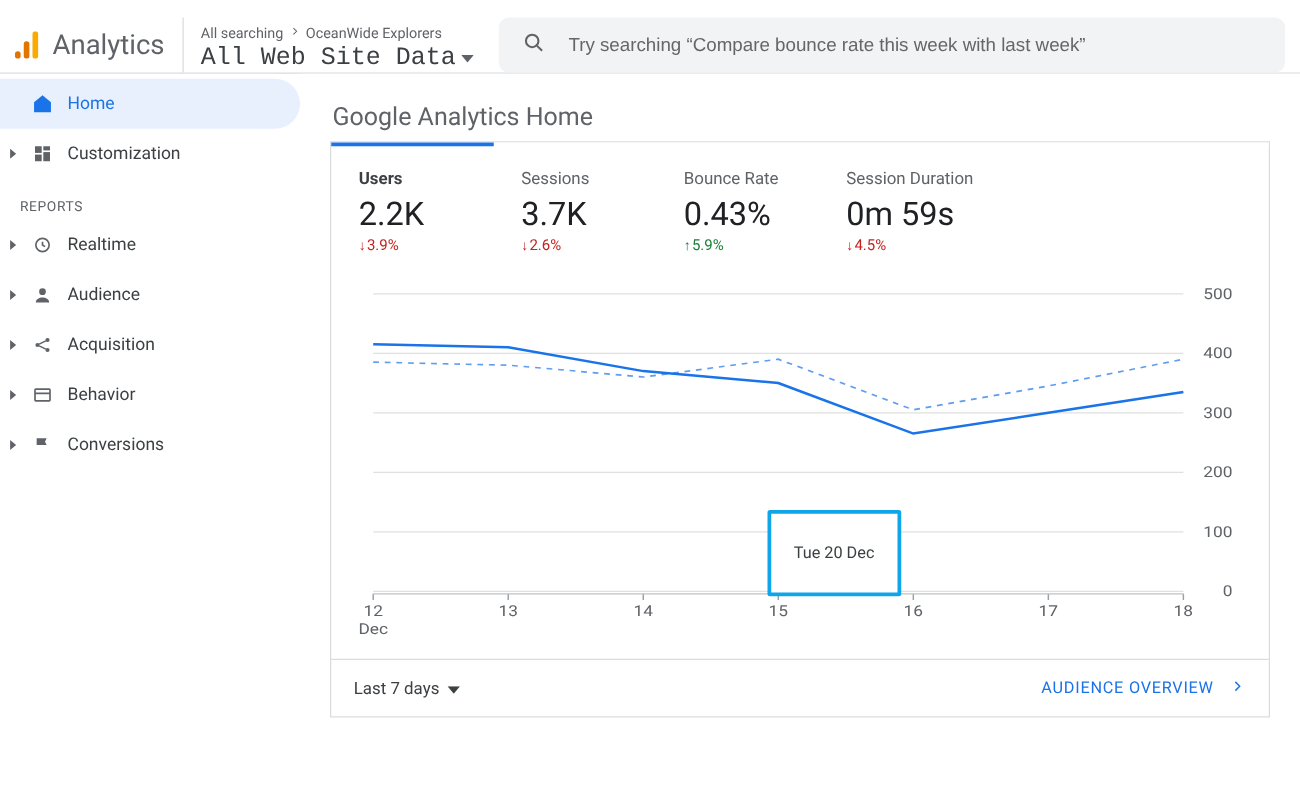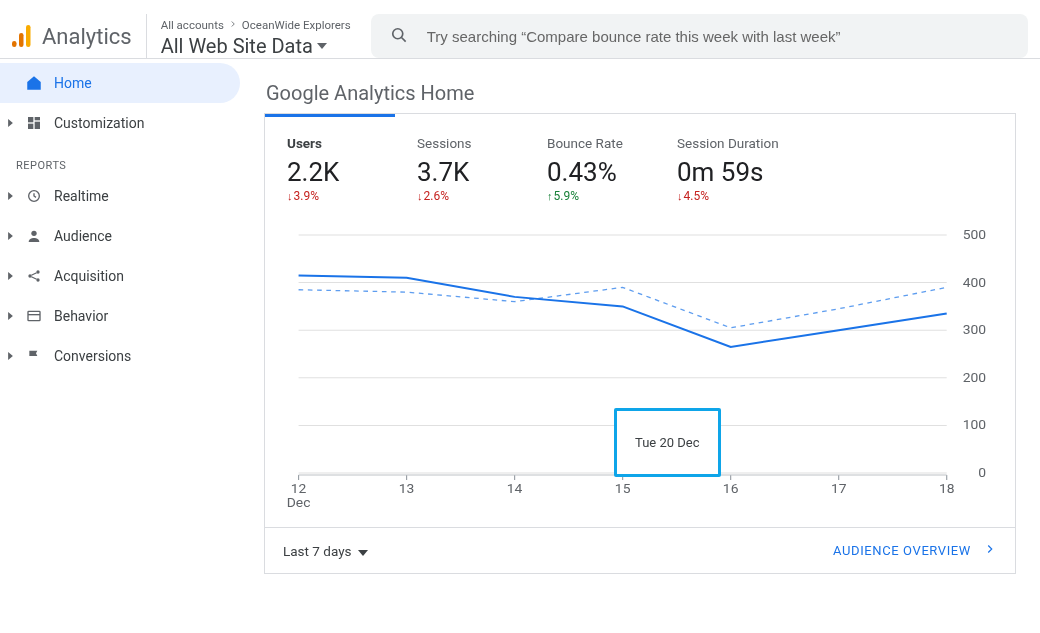--- a/index.html
+++ b/index.html
@@ -21,21 +21,21 @@
     border-bottom: 1px solid #dadce0;
     padding: 0 12px;
   }
   .logo-wrap { display:flex; align-items:center; gap:10px; padding-right:14px; border-right:1px solid #dadce0; height:44px; }
   .ga-logo { width:20px; height:22px; position:relative; }
   .brand { font-size:22px; color:#5f6368; }
   .account-picker { display:flex; flex-direction:column; justify-content:center; padding:0 14px; gap:2px; cursor:pointer; }
   .breadcrumbs { font-size:11.5px; color:#5f6368; display:flex; align-items:center; gap:4px; }
   .breadcrumbs svg { width:10px; height:10px; }
   .view-row { display:flex; align-items:center; gap:4px; }
-  .view-name { font-size:20px; color:#3c4043; }
+  .view-name { font-size:20px; color:#3c4043;font-family:Liberation Mono, monospace; }
   .searchbar { flex:1; display:flex; align-items:center; background:#f1f3f4; border-radius:8px; height:44px; padding:0 18px; gap:18px; color:#5f6368; margin-left:6px; }
   .searchbar input { border:none; background:transparent; flex:1; font-size:15px; color:#5f6368; outline:none; }
   .searchbar input::placeholder { color:#666; }
 
   
   .layout { display:flex; height:calc(633px - 59px); }
   .sidebar { width:240px; padding-top:4px; }
   .nav-item { display:flex; align-items:center; height:40px; padding-left:6px; gap:10px; color:#3c4043; cursor:pointer; position:relative; }
   .nav-item .caret-col { width:8px; display:flex; justify-content:center; }
   .nav-item .icon-col { width:20px; display:flex; justify-content:center; color:#5f6368; }
@@ -86,21 +86,21 @@
         <rect x="0" y="16" width="4.5" height="6" rx="2.2" fill="#e37400"></rect>
         <rect x="7" y="8" width="4.5" height="14" rx="2.2" fill="#e37400"></rect>
         <rect x="14" y="0" width="4.5" height="22" rx="2.2" fill="#f9ab00"></rect>
       </svg>
     </div>
     <span class="brand">Analytics</span>
   </div>
 
   <div class="account-picker">
     <div class="breadcrumbs">
-      <span>All accounts</span>
+      <span>All searching</span>
       <span>
         <svg viewBox="0 0 24 24" width="10" height="10">
             <path d="M9 6l6 6-6 6" stroke="#5f6368" stroke-width="2" fill="none"></path>
           </svg>
       </span>
       <span>OceanWide Explorers</span>
     </div>
     <div class="view-row">
       <span class="view-name">All Web Site Data</span>
       <span class="chev">

